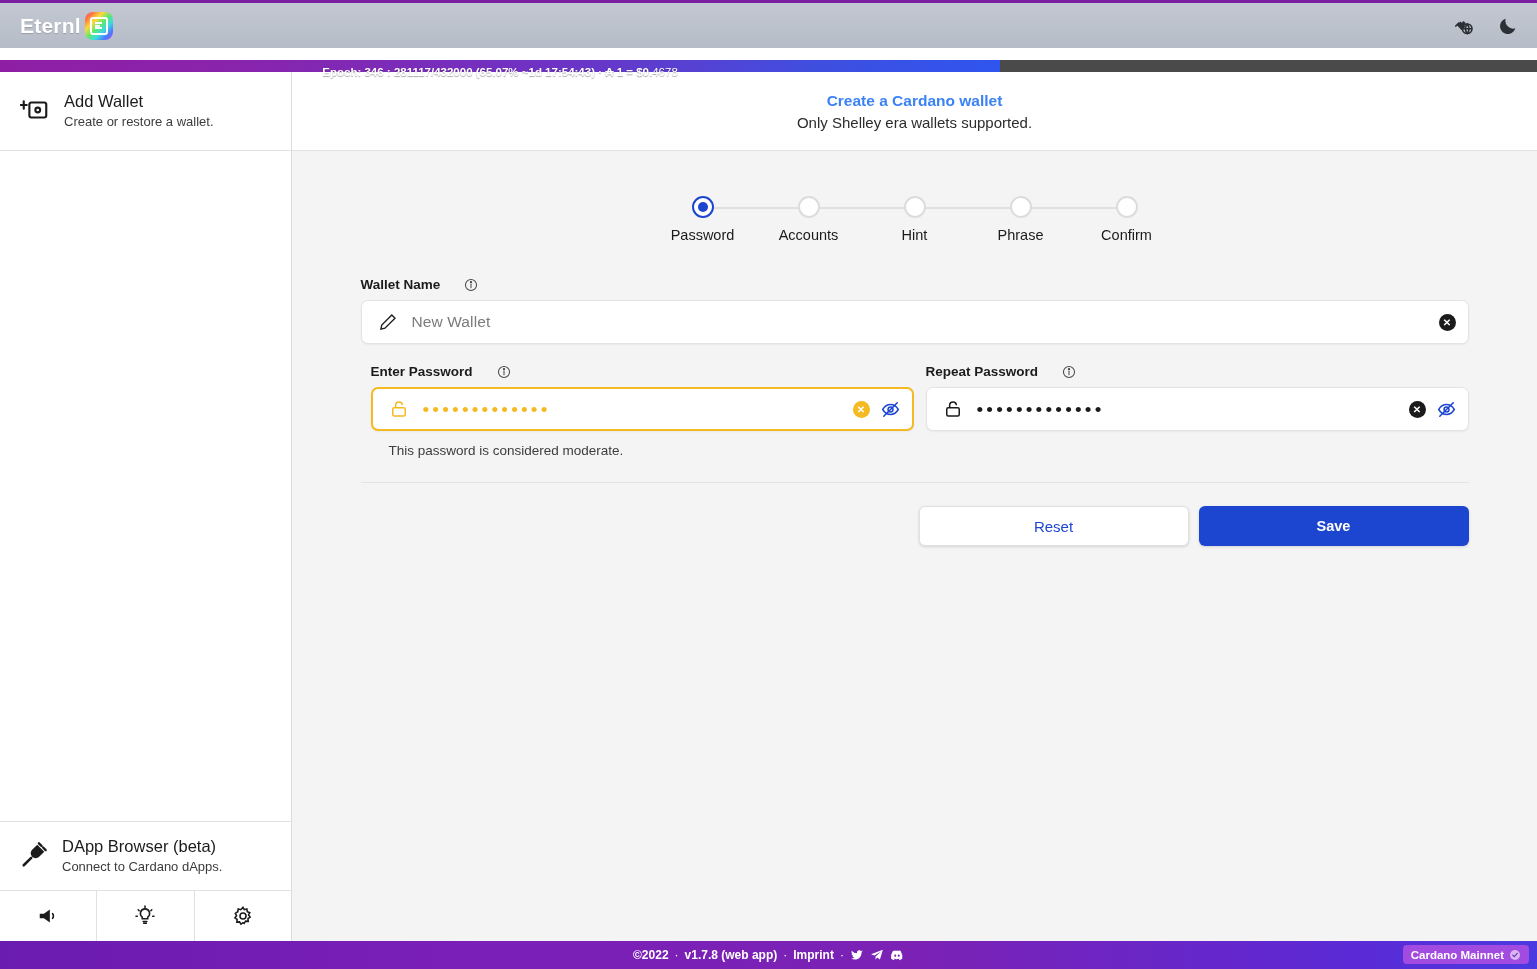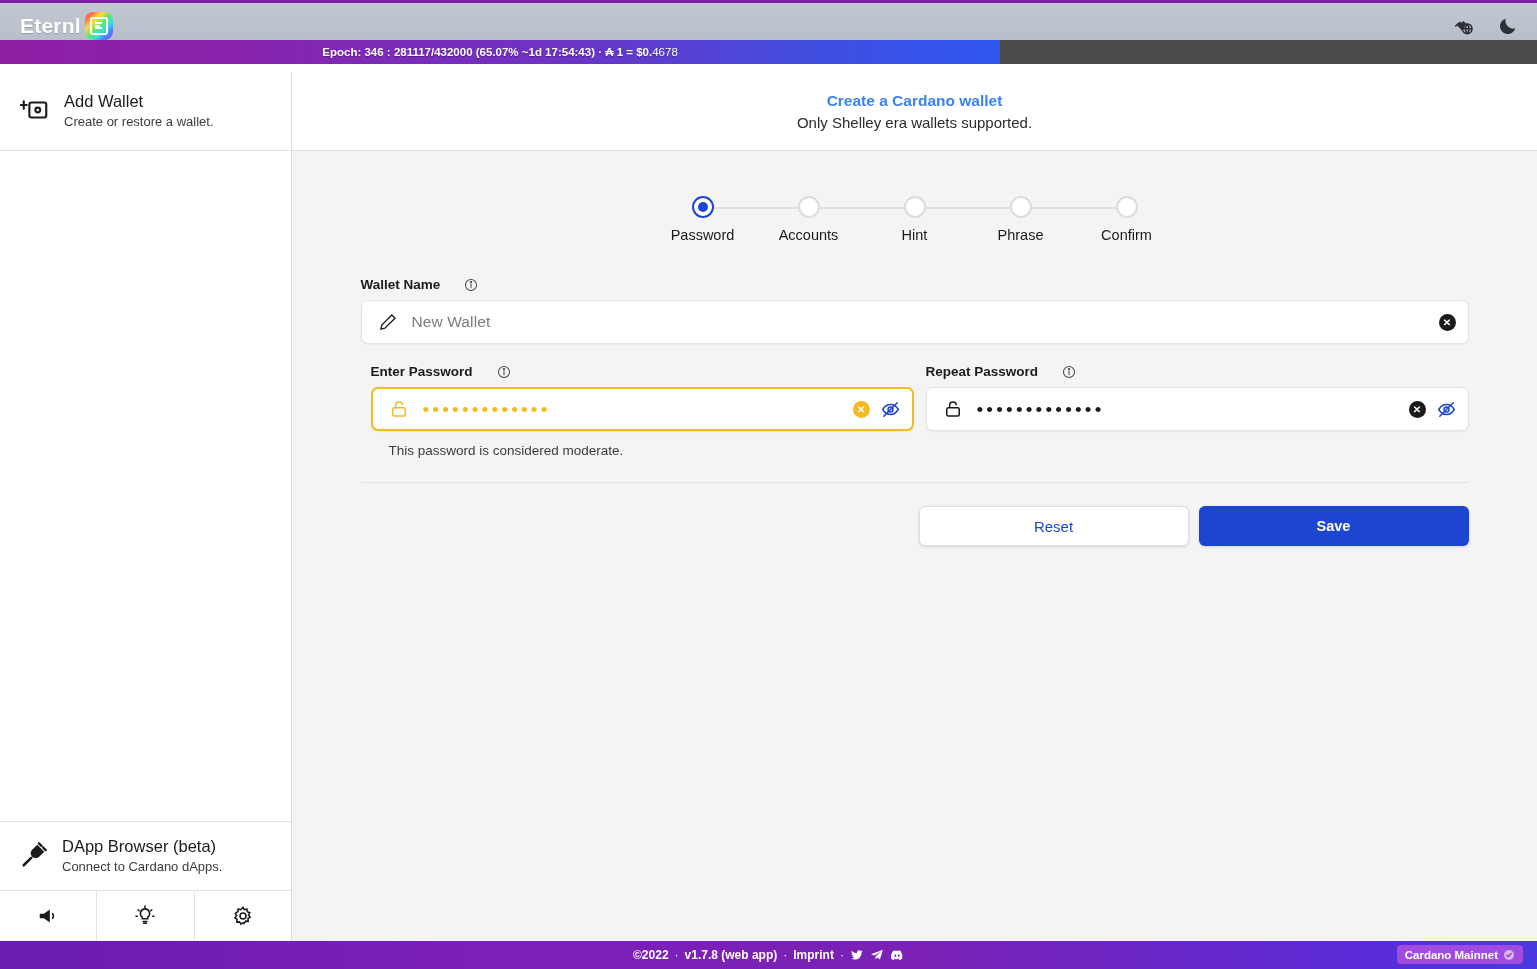--- a/index.html
+++ b/index.html
@@ -50,21 +50,21 @@
     width: 5px; height: 2.2px; background: #ffffff;
   }
   .titlebar-actions {
     margin-left: auto; margin-right: 18px;
     display: flex; align-items: center; gap: 22px;
   }
   .tb-icon { width: 22px; height: 22px; color: #2b2f36; cursor: pointer; display:block;}
 
   
   .epochbar {
-    position: absolute; top: 40px; left: 0;
+    position: absolute; top: 60px; left: 0;
     width: 1537px; height: 24px;
     background: #4a4a4a;
     display: flex; align-items: center;
   }
   .epoch-fill {
     position: absolute; left: 0; top: 0; bottom: 0;
     width: 65.07%;
     background: linear-gradient(90deg, #8e1fa5 0%, #8a23ab 22%, #6f32c4 55%, #3f4fe0 82%, #2f55ef 100%);
   }
   .epoch-text {
@@ -227,21 +227,21 @@
     display: flex; align-items: center; justify-content: center;
     position: absolute;
   }
   .footer-center {
     display: flex; align-items: center; gap: 6px;
     color: #ffffff; font-size: 12px; font-weight: bold;
   }
   .footer-center .sep { font-weight: normal; }
   .f-ic { width: 14px; height: 14px; color: #ffffff; cursor: pointer; }
   .net-pill {
-    position: absolute; right: 14px; top: 4px;
+    position: absolute; right: 8px; top: 4px;
     height: 19px; padding: 0 8px; border-radius: 4px;
     background: #a14be0;
     display: flex; align-items: center; gap: 5px;
     color: #ffffff; font-size: 11.5px; font-weight: bold;
     cursor: pointer;
   }
   .net-check { width: 12px; height: 12px; color: #d8b6f2; }
 </style>
 </head>
 <body>

